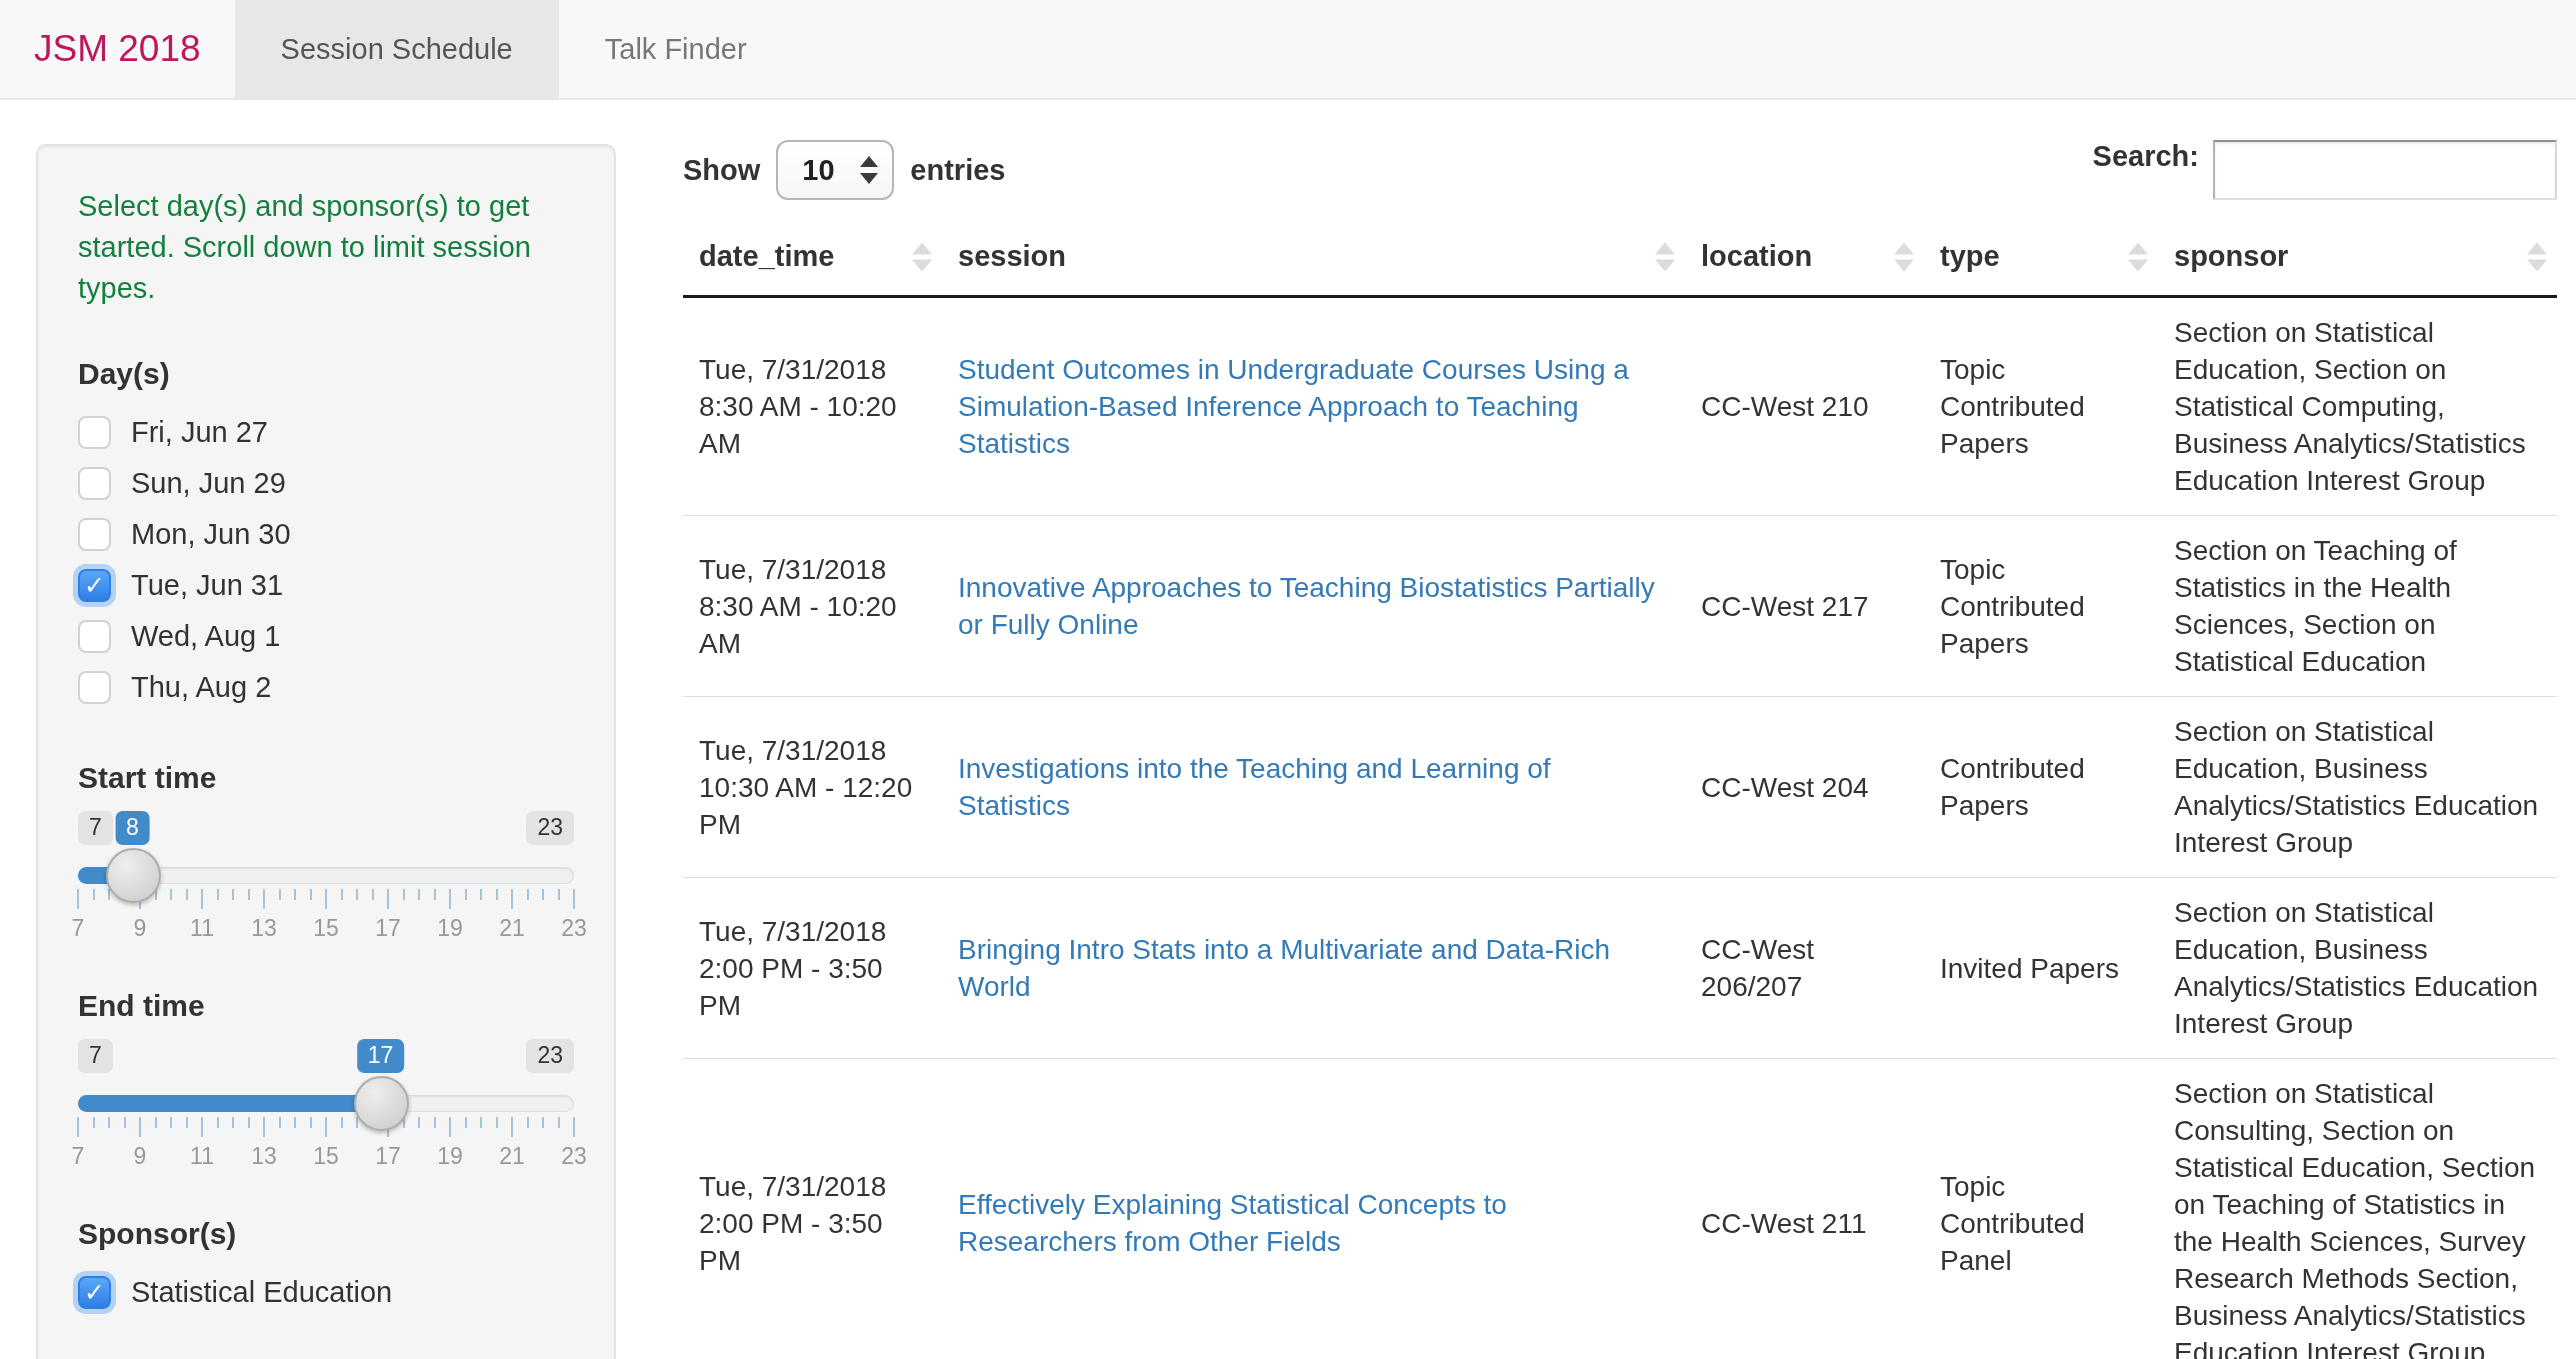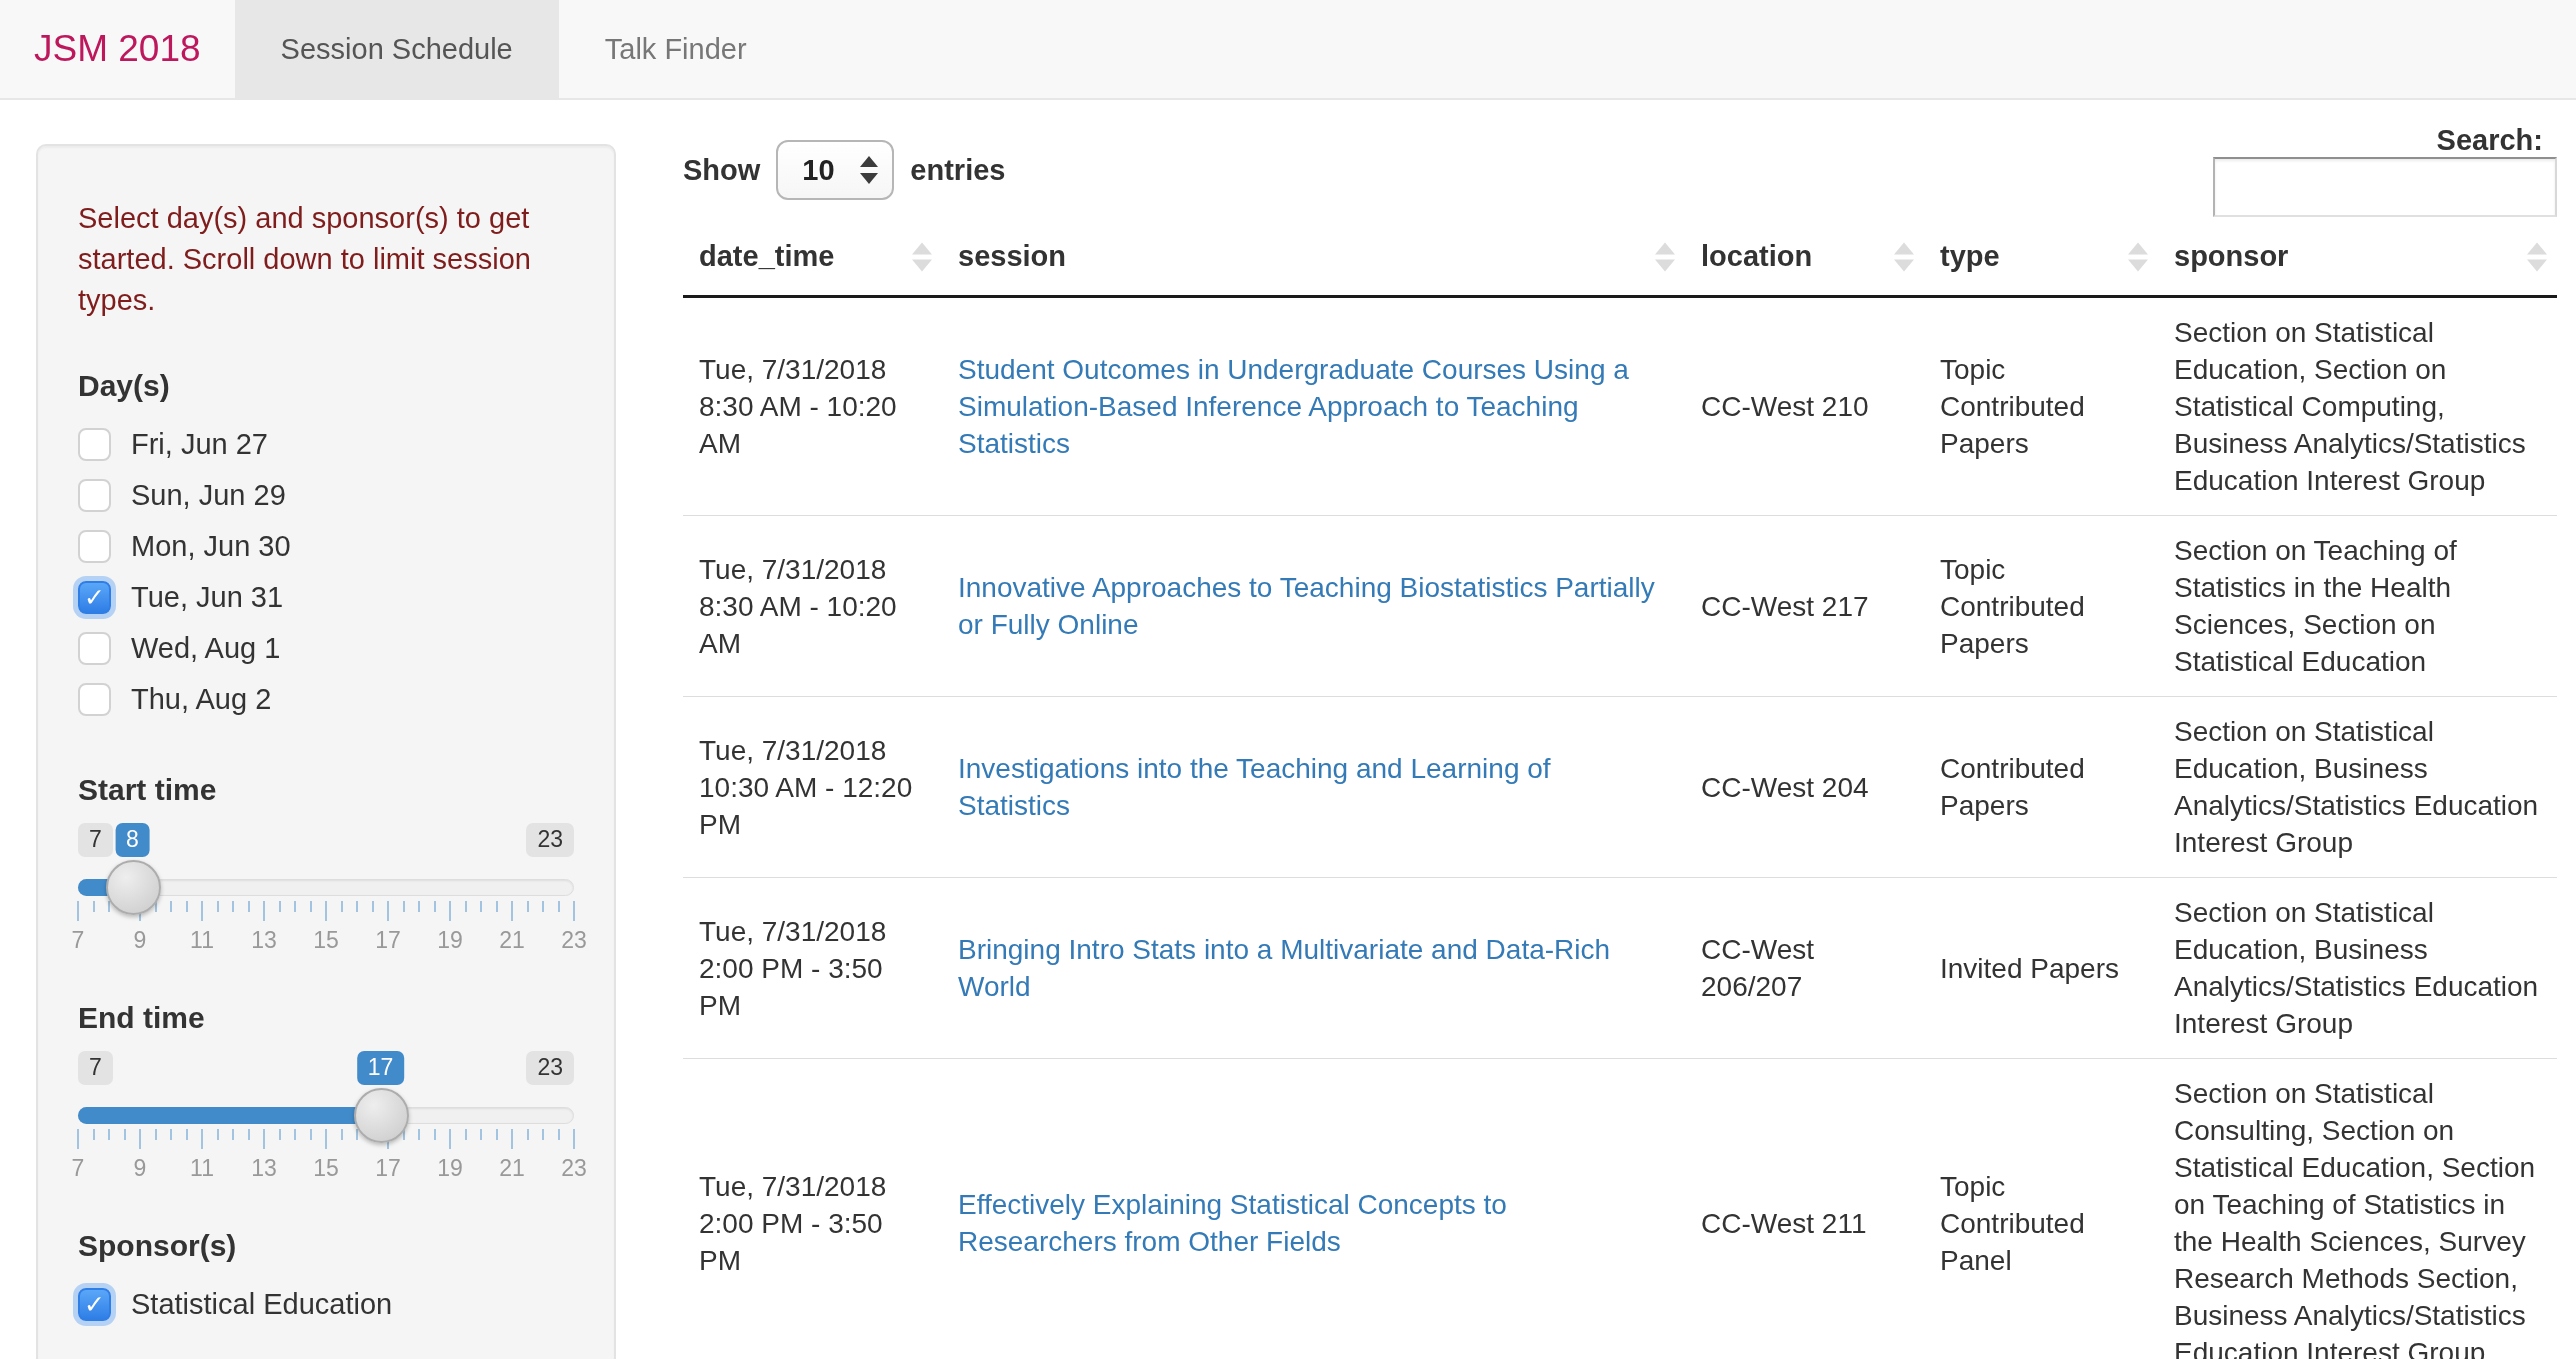--- a/index.html
+++ b/index.html
@@ -22,21 +22,21 @@
     padding:0 46px; line-height:98px; font-size:29px; color:#777; cursor:pointer; white-space:nowrap;
   }
   .nav-tab.active { background:#e7e7e7; color:#555; }
 
   
   .sidebar {
     position:absolute; left:36px; top:144px; width:580px; height:1258px;
     background:#f5f5f5; border:2px solid #e3e3e3; border-radius:10px;
     padding:40px 40px; box-shadow: inset 0 2px 2px rgba(0,0,0,0.04);
   }
-  .intro { font-size:29px; line-height:41px; color:#7f1d1d; margin-top:12px; }
+  .intro { font-size:29px; line-height:41px; color:#15803d; }
   .control-label { font-weight:bold; font-size:30px; color:#333; margin-top:48px; margin-bottom:16px; }
   .cb-row { height:51px; display:flex; align-items:center; cursor:pointer; }
   .cb-box {
     width:33px; height:33px; border-radius:8px; background:#fff;
     border:2px solid #d2d2d2; margin-right:20px; flex:0 0 auto;
     display:flex; align-items:center; justify-content:center;
   }
   .cb-row.checked .cb-box {
     background:linear-gradient(#5aa7f8,#2f7ee6); border-color:#2f7ee6;
     box-shadow:0 0 0 5px rgba(104,168,245,0.45);
@@ -84,21 +84,21 @@
   .dt-length { display:flex; align-items:center; font-size:29px; font-weight:bold; color:#333; }
   .select-box {
     display:inline-flex; align-items:center; margin:0 16px; padding:0 14px 0 24px;
     height:60px; min-width:118px; background:linear-gradient(#ffffff,#f6f6f6);
     border:2px solid #b6b6b6; border-radius:12px; cursor:pointer;
   }
   .select-value { font-size:29px; font-weight:bold; color:#222; margin-right:18px; }
   .select-arrows { display:flex; flex-direction:column; gap:6px; margin-left:auto; }
   .select-arrows .up   { width:0; height:0; border-left:9px solid transparent; border-right:9px solid transparent; border-bottom:11px solid #3c3c3c; }
   .select-arrows .down { width:0; height:0; border-left:9px solid transparent; border-right:9px solid transparent; border-top:11px solid #3c3c3c; }
-  .dt-search { display:flex; align-items:flex-end;flex-direction:column; }
+  .dt-search { display:flex; align-items:flex-start; }
   .dt-search label { font-size:29px; font-weight:bold; color:#333; margin-right:14px; }
   .dt-search input {
     width:344px; height:60px; font-size:28px; padding:0 14px; background:#fff; outline:none;
     border-style:solid; border-width:2px;
     border-color:#8f8f8f #d8d8d8 #e0e0e0 #b3b3b3;
     box-shadow: inset 0 2px 3px rgba(0,0,0,0.08);
   }
 
   
   table.dt { width:100%; border-collapse:collapse; margin-top:16px; border-bottom:3px solid #1a1a1a; }

